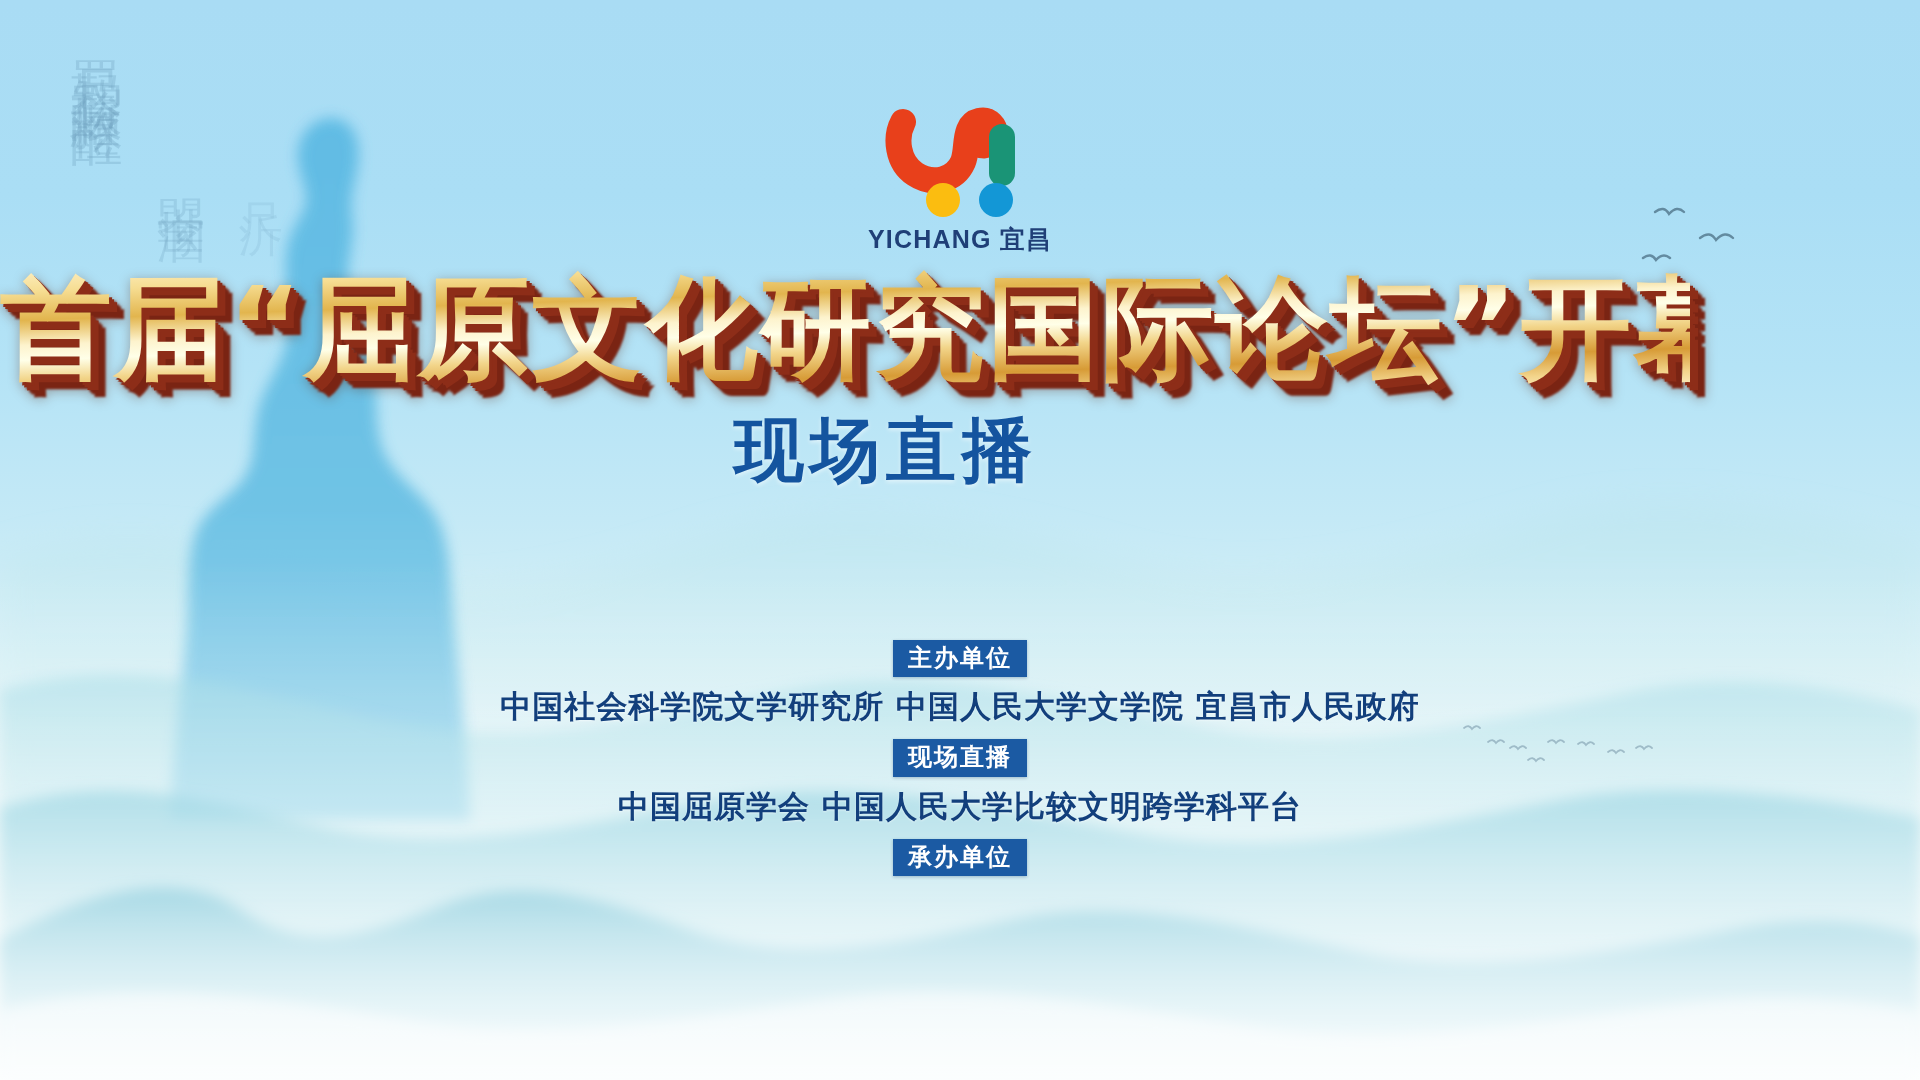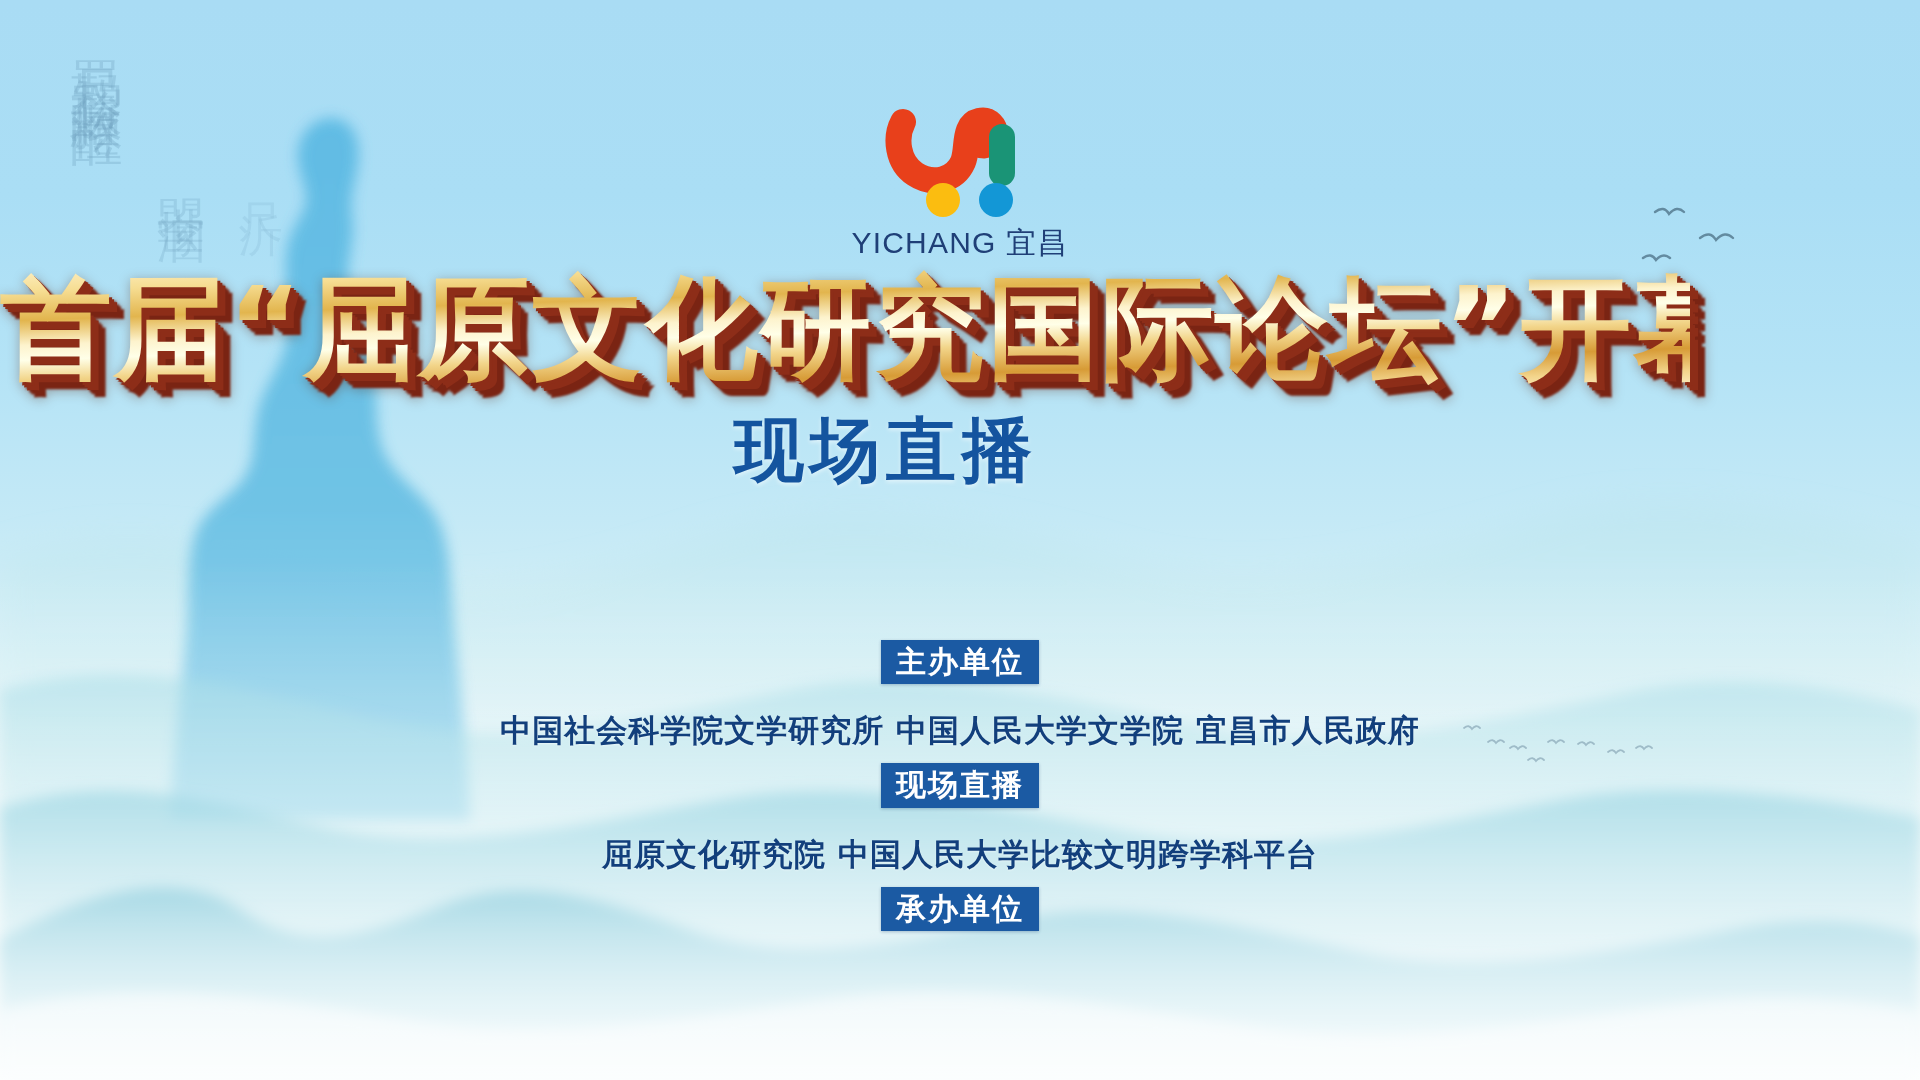--- a/index.html
+++ b/index.html
@@ -41,21 +41,21 @@
   #seal-b { left:150px; top:160px; font-size:48px; opacity:.85; }
   #seal-c { left:232px; top:168px; font-size:44px; opacity:.55; }
 
   
   #logo-block {
     position:absolute; left:50%; top:104px; transform:translateX(-50%);
     width:220px; text-align:center;
   }
   #logo-mark { display:block; margin:0 auto; }
   #logo-text {
-    margin-top:4px; font-size:30px; font-weight:400;
+    margin-top:4px; font-size:25px; font-weight:700;
     color:#1f3f77; letter-spacing:1.2px;
     font-family:"Liberation Sans", sans-serif;
   }
 
   
   #main-title {
     position:absolute; left:0; top:262px; width:1690px;
     text-align:center;
     font-family:"DejaVu Sans", sans-serif;
     font-weight:900;
@@ -99,28 +99,28 @@
     position:absolute; left:0; top:640px; width:1920px;
     display:flex; flex-direction:column; align-items:center;
   }
   .org-group { display:flex; flex-direction:column; align-items:center; }
   .org-badge {
     display:inline-block;
     background:#1b5aa3;
     color:#ffffff;
     font-family:"DejaVu Sans", sans-serif;
     font-weight:700;
-    font-size:30px;
+    font-size:24px;
     letter-spacing:2px;
     padding:4px 15px 5px 15px;
     line-height:1.18;
     box-shadow:0 1px 3px rgba(20,60,110,.3);
   }
   .org-names {
-    margin-top:26px;
+    margin-top:9px;
     font-family:"DejaVu Sans", sans-serif;
     font-weight:700;
     font-size:31px;
     letter-spacing:1px;
     color:#123f7c;
     white-space:nowrap;
     text-shadow:0 1px 2px rgba(255,255,255,.5);
   }
   .gap { height:11px; }
 </style>
@@ -255,21 +255,21 @@
 
     <div class="org-group">
       <div class="org-badge">主办单位</div>
       <div class="org-names">中国社会科学院文学研究所  中国人民大学文学院  宜昌市人民政府</div>
     </div>
 
     <div class="gap"></div>
 
     <div class="org-group">
       <div class="org-badge">现场直播</div>
-      <div class="org-names">屈原文化研究院  中国人民大学比较文明跨学科平台</div>
+      <div class="org-names">中国屈原学会  中国人民大学比较文明跨学科平台</div>
     </div>
 
     <div class="gap"></div>
 
     <div class="org-group">
       <div class="org-badge">承办单位</div>
     </div>
 
   </div>
 

